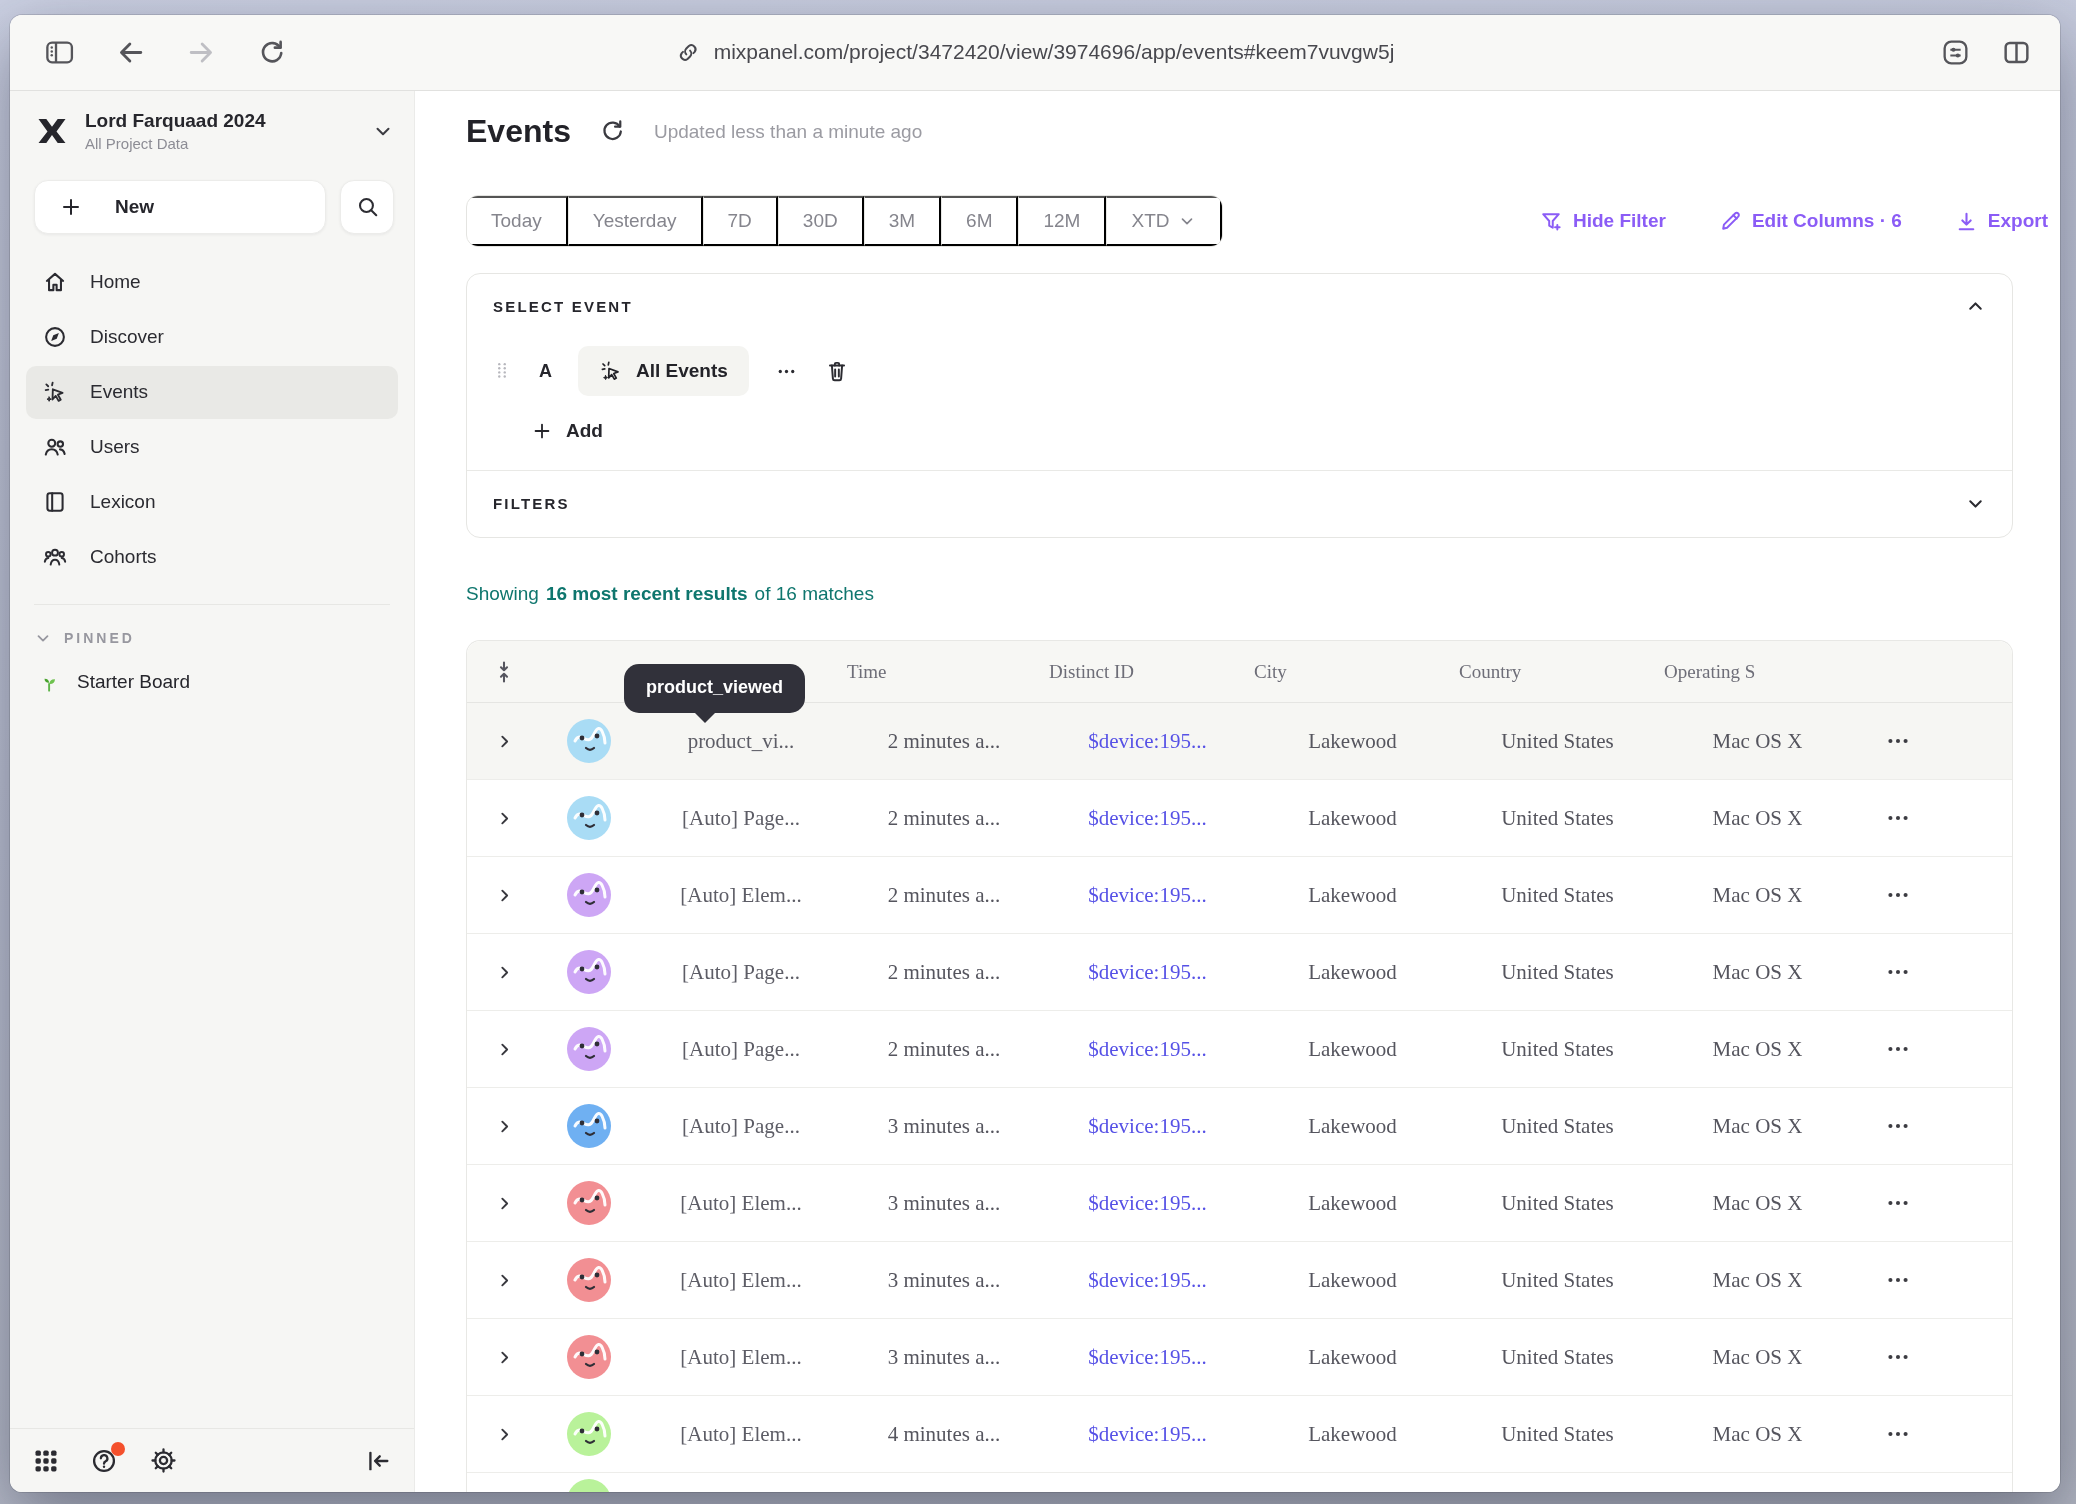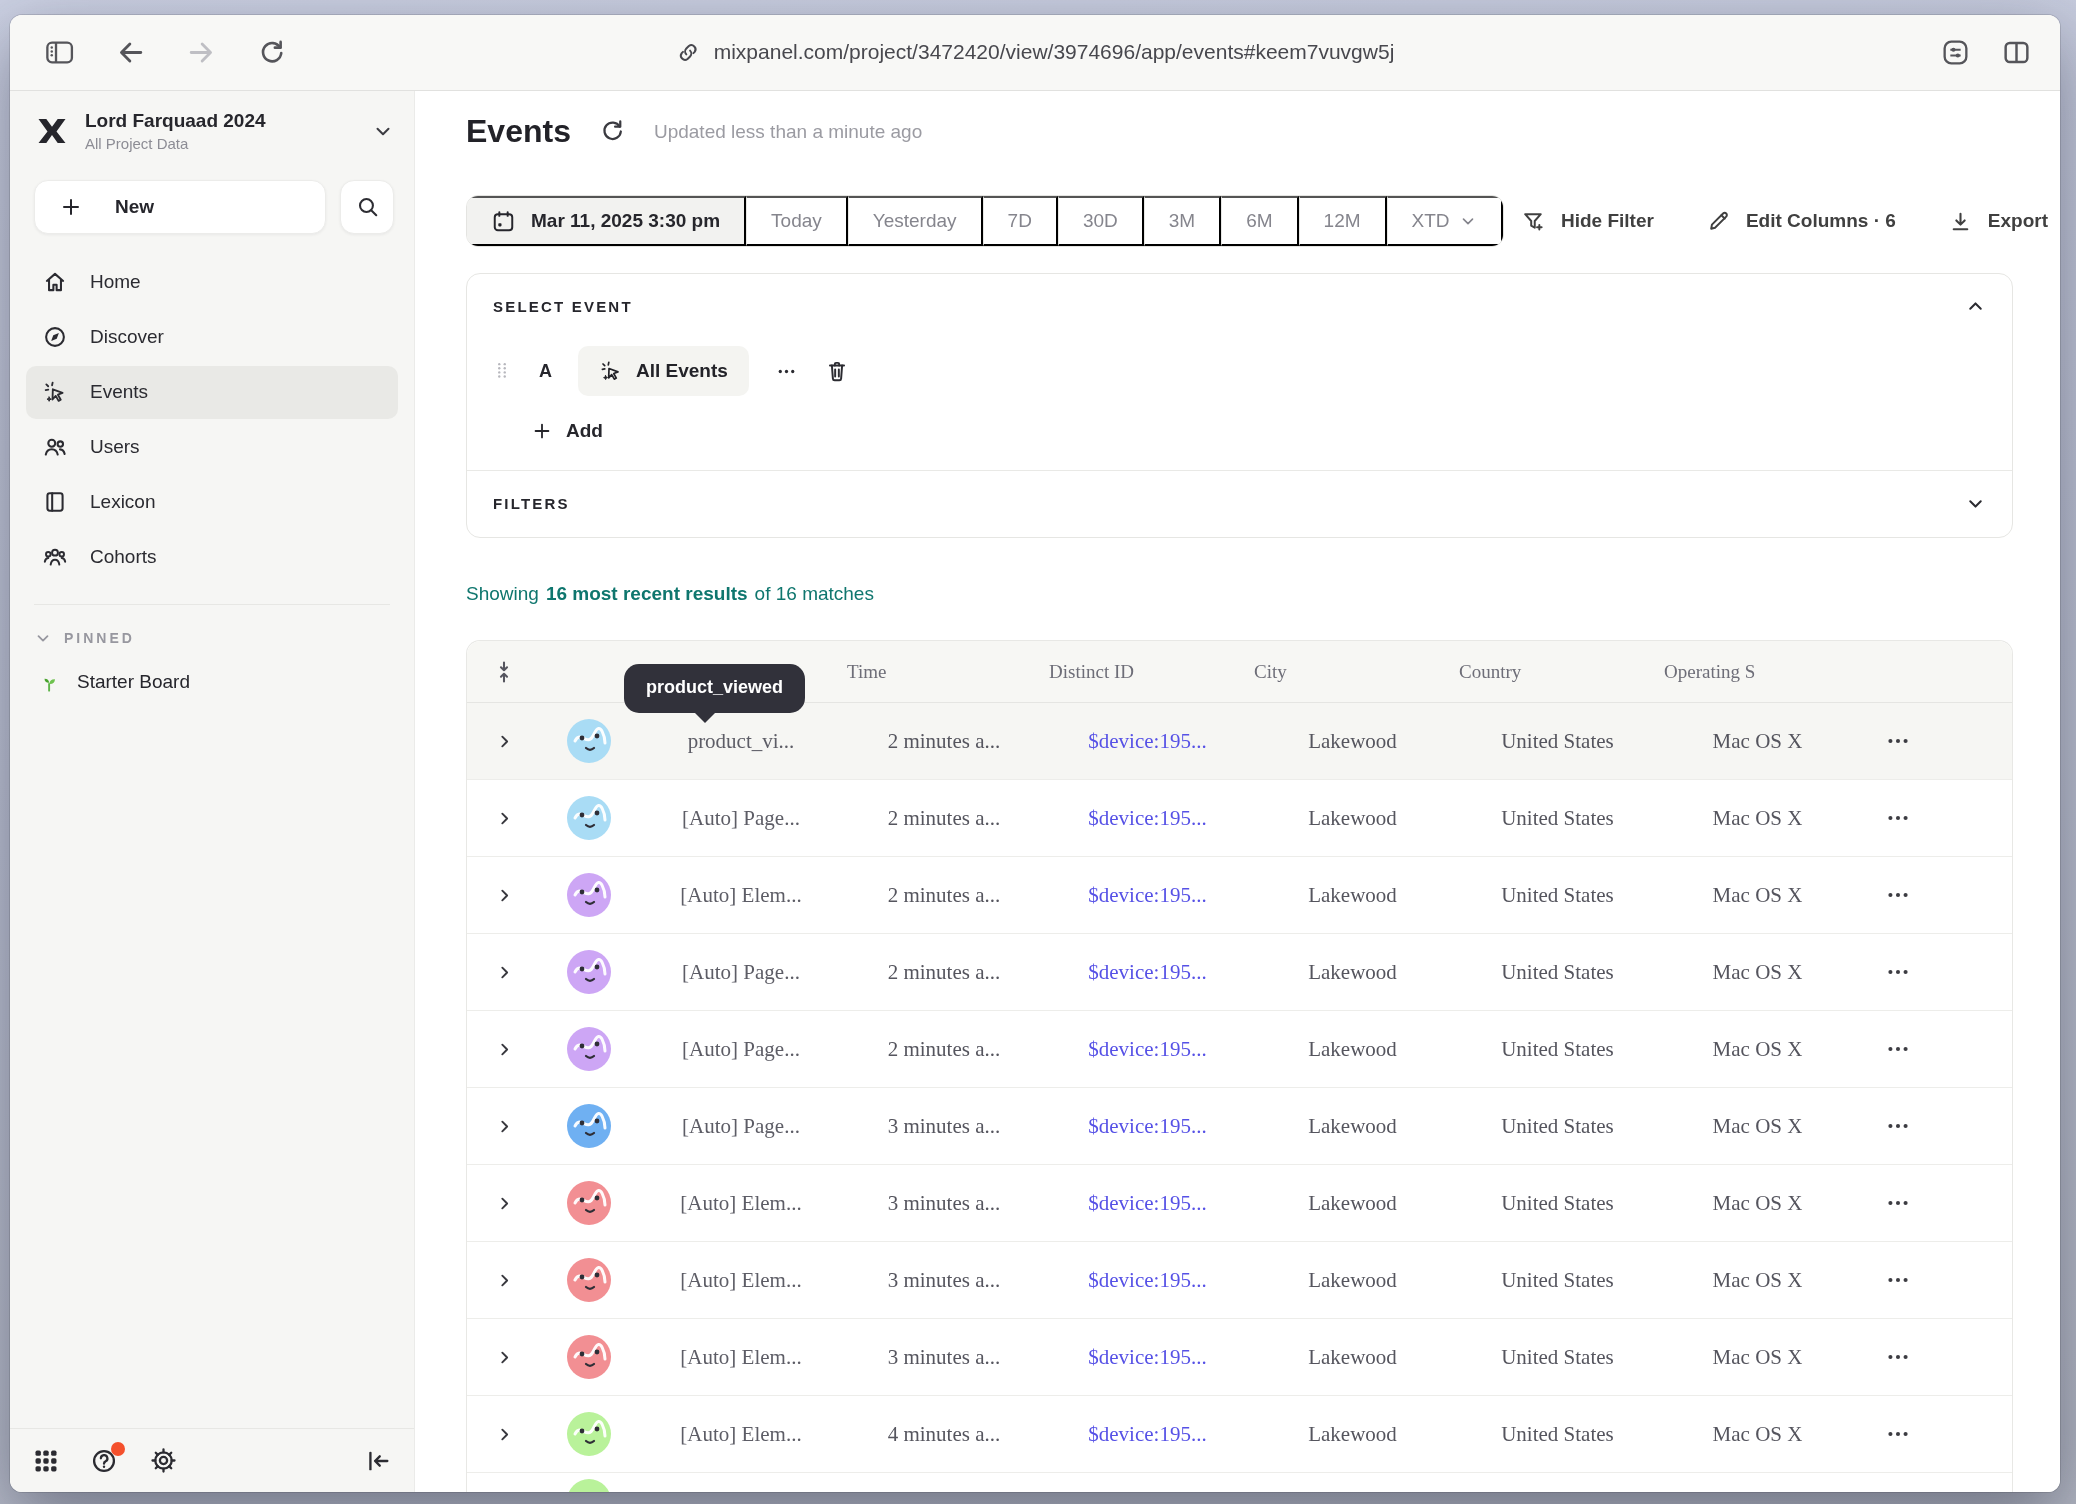--- a/index.html
+++ b/index.html
@@ -90,22 +90,22 @@
   .toolbar { position:absolute; top:104px; left:51px; right:12px; display:flex; align-items:center; }
   .seg { display:flex; border:1px solid #e4e4e1; border-radius:12px; background:#fff; height:52px; overflow:hidden; }
   .seg-item {
     display:flex; align-items:center; padding:0 24px; font-size:19px; color:#85858d; font-weight:500;
     border-left:1px solid #e7e7e4; background:none; cursor:pointer; font-family:inherit; white-space:nowrap;
   }
   .seg-item:first-child { border-left:none; }
   .seg-date { background:#f2f2f0; color:#26262c; font-weight:600; gap:15px; }
   .seg-xtd { gap:9px; }
   .tb-actions { margin-left:auto; display:flex; align-items:center; gap:52px; }
-  .tb-btn { display:flex; align-items:center; gap:15px; background:none; border:none; cursor:pointer;
-    font-size:19px; font-weight:600; color:#404040; font-family:inherit; }
+  .tb-btn { display:flex; align-items:center; gap:9px; background:none; border:none; cursor:pointer;
+    font-size:19px; font-weight:600; color:#8b5cf6; font-family:inherit; }
 
   
   .card { position:absolute; top:182px; left:51px; width:1547px; background:#fff;
     border:1px solid #e6e6e3; border-radius:14px; }
   .card-sec { position:relative; }
   .sec-select { height:197px; border-bottom:1px solid #e9e9e6; }
   .sec-filters { height:66px; }
   .sec-label { position:absolute; top:24px; left:26px; font-size:15px; font-weight:700;
     letter-spacing:2.2px; color:#26262c; }
   .sec-chev { position:absolute; top:22px; right:26px; background:none; border:none; cursor:pointer; color:#2b2b31; }
@@ -381,30 +381,20 @@
           <svg viewBox="0 0 24 24" width="27" height="27">
               <path d="M18.4 7.6A7.3 7.3 0 1 0 19.4 12" fill="none" stroke="currentColor" stroke-width="2" stroke-linecap="round"></path>
               <path d="M18.9 3.1v4.6h-4.6" fill="none" stroke="currentColor" stroke-width="2" stroke-linecap="round" stroke-linejoin="round"></path>
             </svg>
         </button>
         <span class="updated">Updated less than a minute ago</span>
       </div>
 
       <div class="toolbar">
         <div class="seg">
-          <button class="seg-item seg-date">
-            <svg viewBox="0 0 24 24" width="25" height="25">
-                <g fill="none" stroke="currentColor" stroke-width="1.9" stroke-linecap="round">
-                  <rect x="3.6" y="5" width="16.8" height="15.4" rx="3"></rect>
-                  <path d="M8 3.2v3.4M16 3.2v3.4"></path>
-                </g>
-                <rect x="7" y="13.6" width="3.1" height="3.1" rx=".8" fill="currentColor"></rect>
-              </svg>
-            <span>Mar 11, 2025 3:30 pm</span>
-          </button>
           <button class="seg-item">
               <span>Today</span>
             </button>
           <button class="seg-item">
               <span>Yesterday</span>
             </button>
           <button class="seg-item">
               <span>7D</span>
             </button>
           <button class="seg-item">

